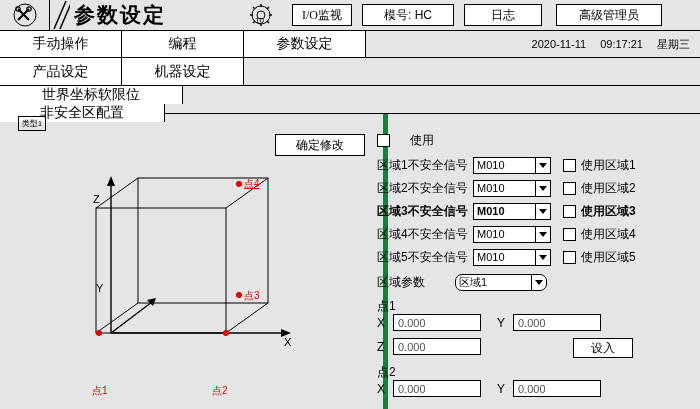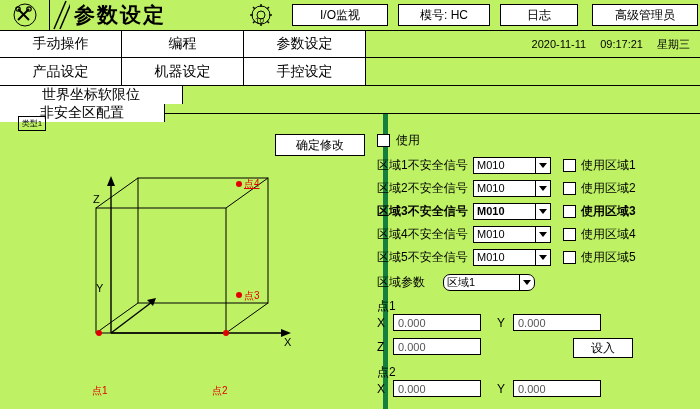--- a/index.html
+++ b/index.html
@@ -6,21 +6,21 @@
   html, body {
     margin: 0; padding: 0;
     width: 700px; height: 409px;
     background: #ffffff;
     font-family: "Liberation Sans", sans-serif;
     overflow: hidden;
   }
   #app {
     position: relative;
     width: 700px; height: 409px;
-    background: #bef264;
+    background: #e5e5e5;
   }
 
   
   .topbar {
     position: absolute; left: 0; top: 0; width: 700px; height: 31px;
     border-bottom: 1px solid #000;
     display: flex; align-items: center;
   }
   .logo-box {
     width: 50px; height: 30px;
@@ -50,21 +50,21 @@
   }
   .topbtn {
     height: 22px;
     border: 1px solid #000;
     background: #fff;
     font-size: 12px;
     display: flex; align-items: center; justify-content: center;
     color: #000;
     margin-left: 10px;
   }
-  .tb-io { width: 96px; }
+  .tb-io { width: 60px; font-family: Liberation Serif, serif; }
   .tb-mold { width: 92px; }
   .tb-log { width: 78px; }
   .tb-admin { width: 106px; margin-left: 14px; }
 
   
   .menurow1 {
     position: absolute; left: 0; top: 31px; width: 700px; height: 27px;
     border-bottom: 1px solid #000;
     display: flex; align-items: stretch;
   }
@@ -126,21 +126,21 @@
   }
   .confirm-btn {
     position: absolute; left: -98px; top: 20px;
     width: 90px; height: 22px;
     border: 1px solid #000; background: #fff;
     font-size: 12px;
     display: flex; align-items: center; justify-content: center;
   }
   .use-row {
     position: absolute; left: 4px; top: 18px;
-    display: flex; align-items: center; gap: 6px;
+    display: flex; align-items: center; gap: 20px;
     font-size: 12px;
   }
   .chk {
     width: 13px; height: 13px;
     border: 1px solid #000; background: #fff;
     display: inline-block;
   }
   .sig-row {
     position: absolute; left: 4px;
     display: flex; align-items: center;
@@ -166,21 +166,21 @@
     width: 0; height: 0;
     border-left: 4px solid transparent;
     border-right: 4px solid transparent;
     border-top: 5px solid #000;
   }
   .sig-chk { margin-left: 12px; }
   .sig-usetext { margin-left: 5px; }
 
   .area-row {
     position: absolute; left: 4px; top: 160px;
-    display: flex; align-items: center; font-size: 12px;
+    display: flex; align-items: center; font-size: 12px; gap: 12px;
   }
   .area-label { width: 66px; }
   .combo-wide { width: 92px; border-radius: 7px; }
 
   .pt-label { position: absolute; left: 4px; font-size: 12px; }
   .field-row { position: absolute; left: 4px; display: flex; align-items: center; font-size: 12px; }
   .axis { width: 16px; }
   .numfield {
     width: 88px; height: 17px;
     border: 1px solid #000; background: #fff;
@@ -252,21 +252,20 @@
     <div class="datetime">
       <span>2020-11-11</span>
       <span>09:17:21</span>
       <span>星期三</span>
     </div>
   </div>
 
   <div class="menurow2">
     <div class="menutab m2-a">产品设定</div>
     <div class="menutab m2-b">机器设定</div>
-    <div class="menutab m2-c">手控设定</div>
     <div style="flex:1;"></div>
   </div>
 
   <div class="menurow3">
     <div class="menutab m3-a">世界坐标软限位</div>
     <div class="menutab m3-b">非安全区配置</div>
     <div style="flex:1;"></div>
   </div>
 
   <div class="main">

